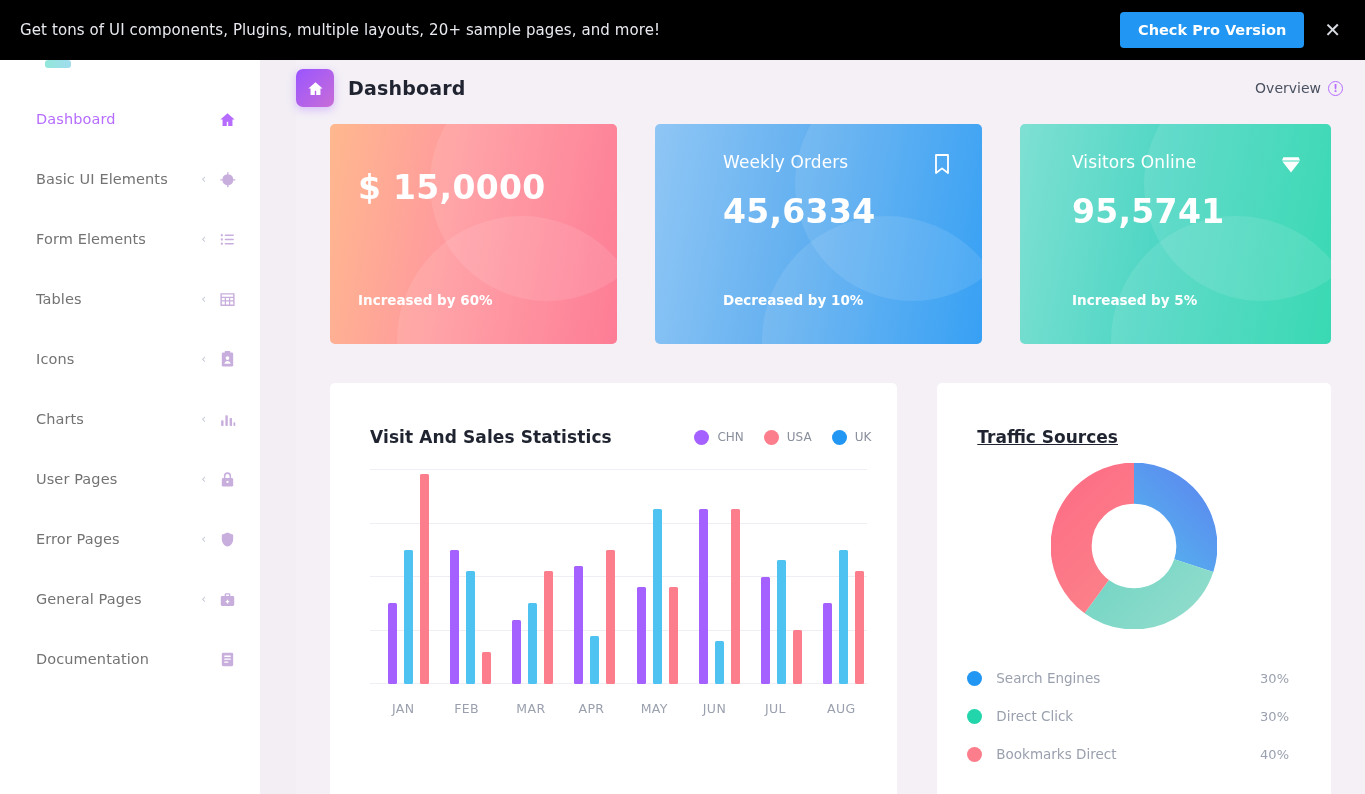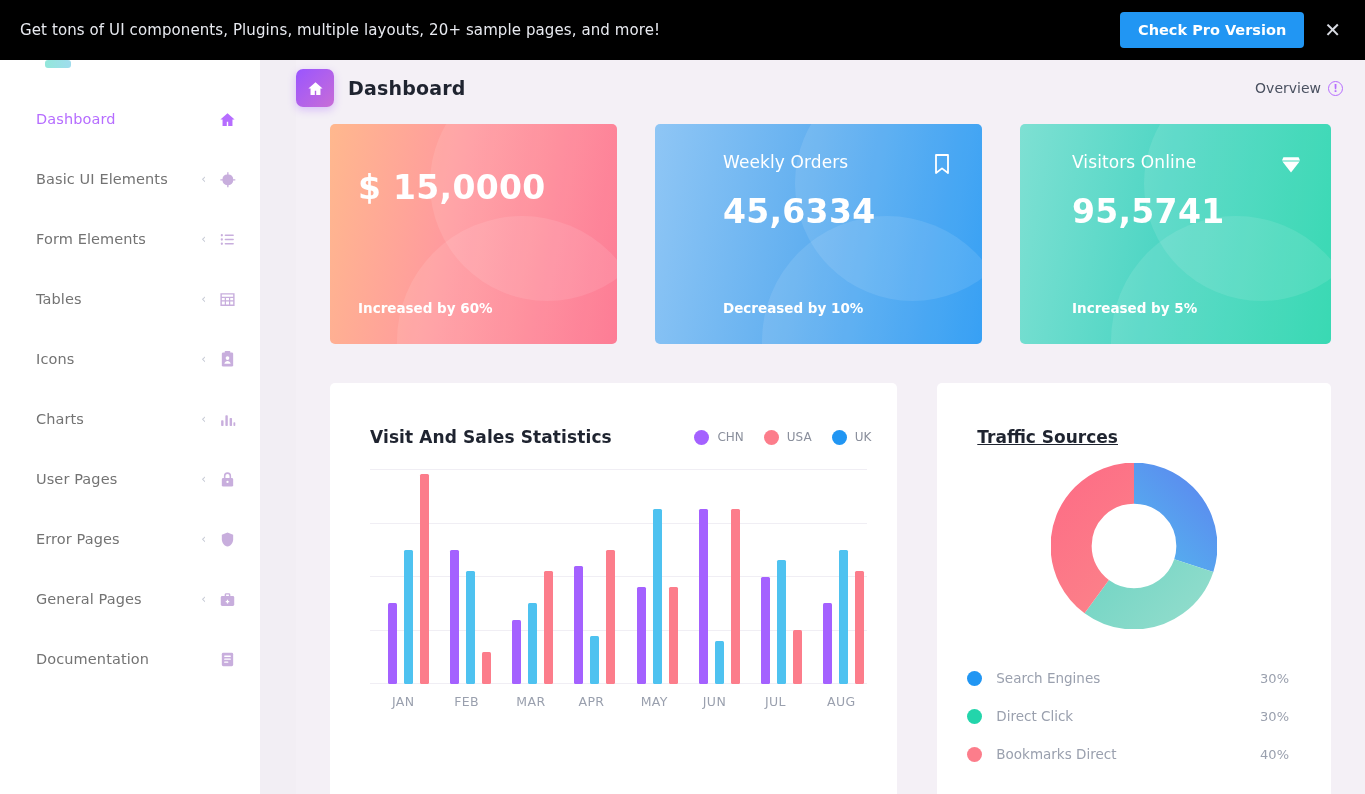--- a/index.html
+++ b/index.html
@@ -105,21 +105,21 @@
   .stat-card .blob { position: absolute; border-radius: 50%; background: rgba(255,255,255,.10); }
   .blob-a { width: 235px; height: 235px; right: -48px; top: -58px; }
   .blob-b { width: 250px; height: 250px; right: -30px; bottom: -122px; }
   .stat-inner { position: relative; z-index: 2; padding: 28px 28px 0 28px; height: 100%; }
   .stat-head { display: flex; align-items: flex-start; }
   .stat-title { font-size: 17px; font-weight: normal; letter-spacing: .1px; }
   .stat-ico { margin-left: auto; width: 24px; height: 24px; }
   .stat-ico svg { width: 24px; height: 24px; fill: none; stroke: #fff; stroke-width: 1.7; }
   .stat-ico svg.filled { fill: #fff; stroke: none; }
   .stat-value { font-size: 33px; font-weight: bold; margin-top: 16px; letter-spacing: .3px; }
-  .stat-foot { position: absolute; left: 28px; bottom: 28px; font-size: 13.5px; font-weight: bold; }
+  .stat-foot { position: absolute; left: 28px; bottom: 36px; font-size: 13.5px; font-weight: bold; }
 
   
   .panels { display: flex; gap: 40px; padding: 39px 34px 0 34px; }
   .panel { background: #fff; border-radius: 5px; }
   .panel-visit { width: 585px; height: 420px; padding: 30px 0 0 0; }
   .panel-traffic { width: 406px; height: 420px; padding: 30px 0 0 0; }
 
   .panel-head { display: flex; align-items: center; padding: 14px 26px 0 40px; }
   .panel-title { font-size: 17px; font-weight: bold; color: #1f2430; letter-spacing: .1px; }
   .legend-row { margin-left: auto; display: flex; align-items: center; gap: 20px; }
@@ -132,21 +132,21 @@
   
   .chart-wrap { position: relative; margin: 22px 0 0 0; padding: 0 30px 0 40px; }
   .chart-area { position: relative; height: 215px; }
   .gridline { position: absolute; left: 0; right: 0; height: 1px; background: #f0eef4; }
   .groups {
     position: absolute; left: 0; right: 0; bottom: 0; height: 215px;
     display: flex;
   }
   .bar-group { flex: 1; position: relative; display: flex; align-items: flex-end; justify-content: flex-start; gap: 7px; padding-left: 18px; }
   .bar { width: 9px; border-radius: 1.5px; }
-  .months { display: flex; margin-top: 10px; }
+  .months { display: flex; margin-top: 17px; }
   .month { flex: 1; text-align: left; padding-left: 22px; font-size: 12.5px; color: #9aa0ae; letter-spacing: .4px; }
 
   
   .donut-box { display: flex; justify-content: center; margin-top: 16px; }
   .donut { position: relative; width: 166px; height: 166px; }
   .donut svg { width: 166px; height: 166px; transform: rotate(-90deg); }
   .donut-hole {
     position: absolute; left: 50%; top: 50%; transform: translate(-50%,-50%);
     width: 78px; height: 78px; border-radius: 50%; background: #fff;
   }

